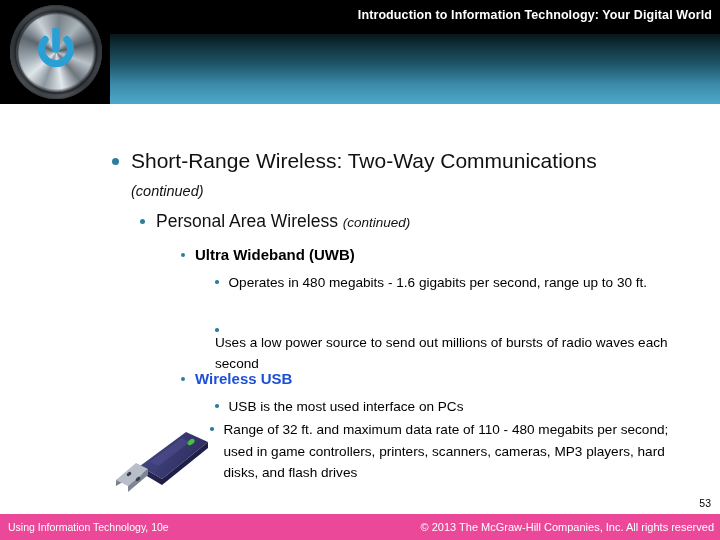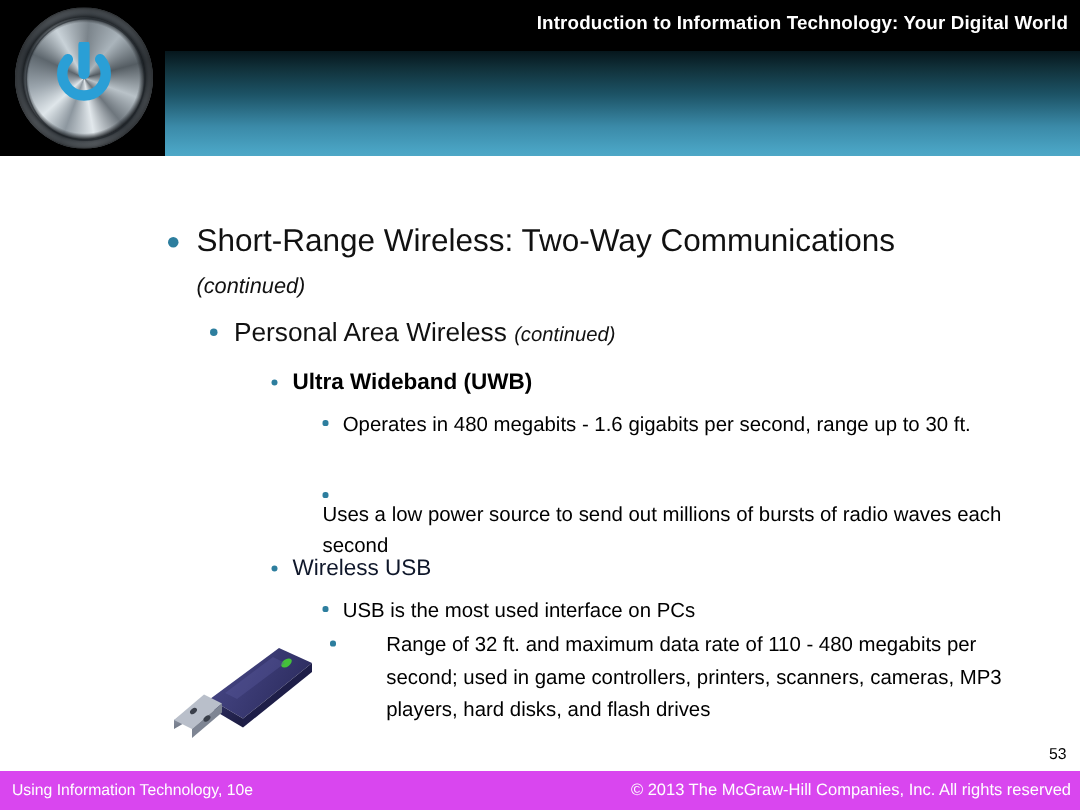--- a/index.html
+++ b/index.html
@@ -144,25 +144,25 @@
   .lvl4-text {
     font-size: 13.6px;
     line-height: 21.5px;
     color: #000000;
     max-width: 462px;
   }
 
   
   #lvl3b-row { left: 181px; top: 265px; width: 520px; }
   #lvl3b-row .dot { width: 4px; height: 4px; margin-top: 8px; margin-right: 10px; }
-  #lvl3b-text { font-size: 15px; font-weight: normal; line-height: 19px; color: #0f172a; white-space: nowrap; }
+  #lvl3b-text { font-size: 15px; font-weight: bold; line-height: 19px; color: #1d4ed8; white-space: nowrap; }
 
   
   #lvl4c-row { left: 215px; top: 292px; width: 470px; }
-  #lvl4d-row { left: 220px; top: 315px; width: 470px; gap: 24px; }
+  #lvl4d-row { left: 210px; top: 315px; width: 470px; }
 
   
   #usb-image {
     position: absolute;
     left: 108px;
     top: 318px;
     width: 108px;
     height: 72px;
   }
 
@@ -173,21 +173,21 @@
     top: 497px;
     font-size: 10.5px;
     color: #000000;
   }
   #footer-bar {
     position: absolute;
     left: 0;
     top: 514px;
     width: 720px;
     height: 26px;
-    background: #d946ef;
+    background: #ec4899;
   }
   #footer-left {
     position: absolute;
     left: 8px;
     top: 7px;
     font-size: 10.5px;
     color: #ffffff;
     white-space: nowrap;
   }
   #footer-right {

